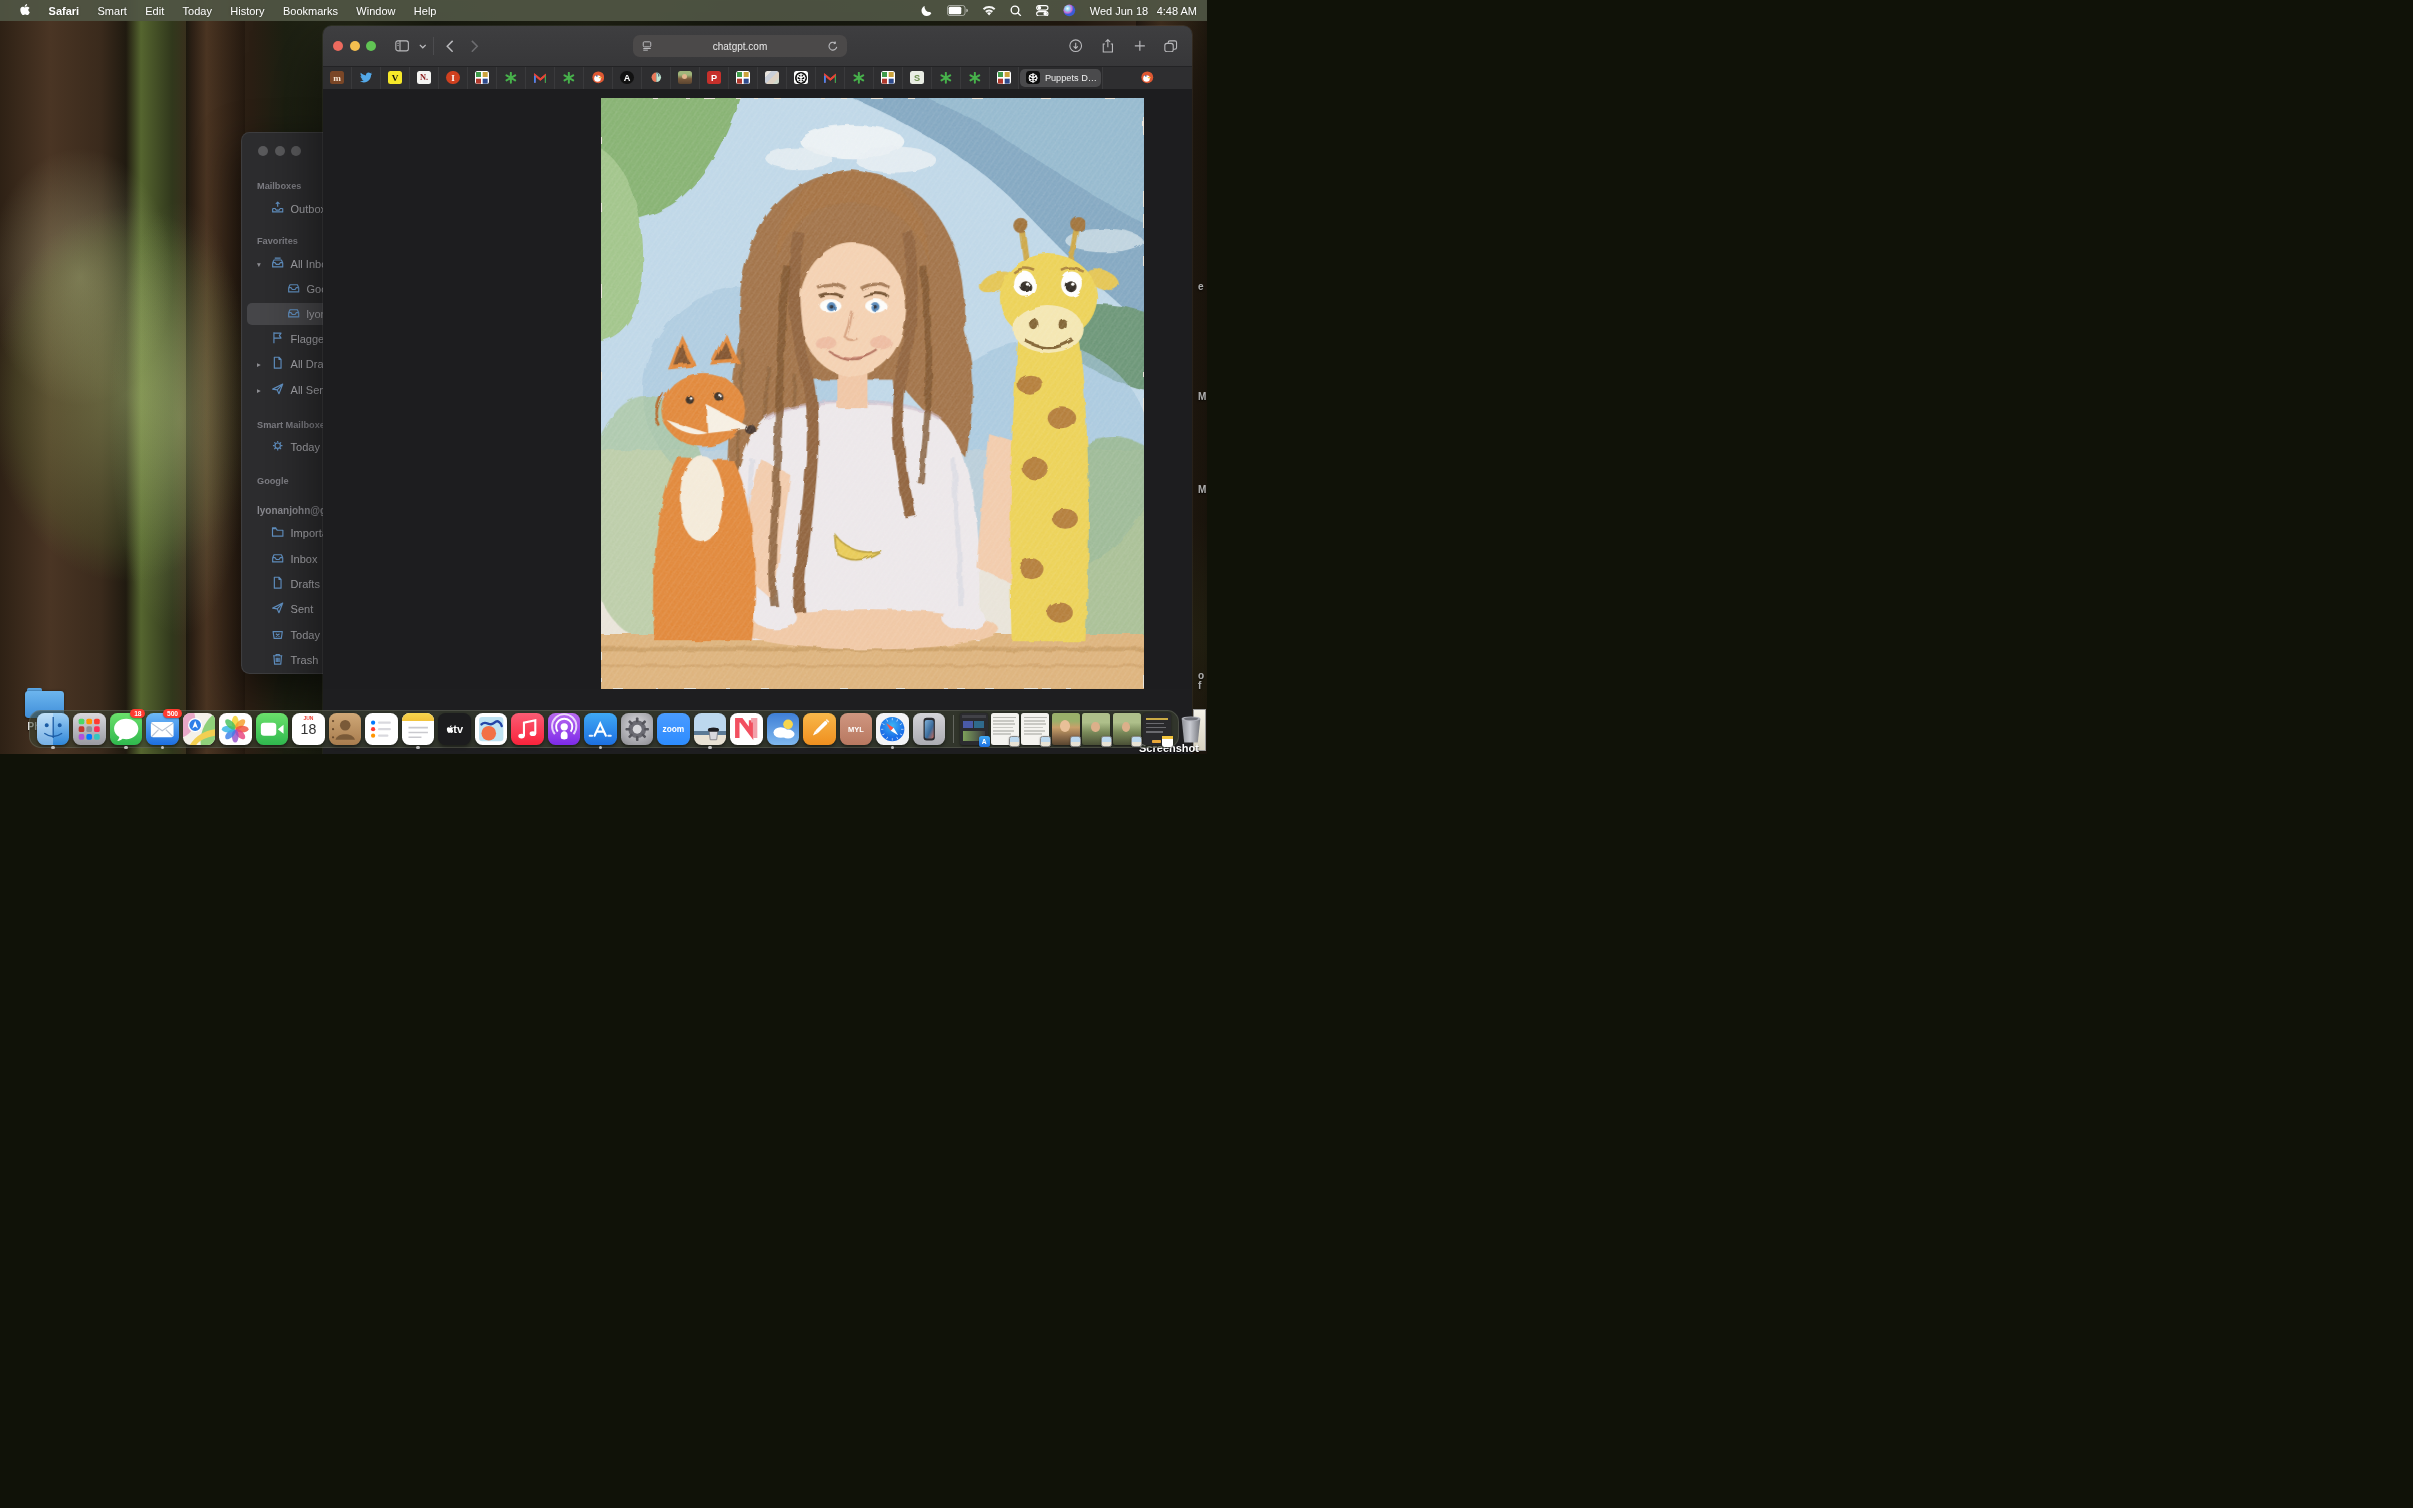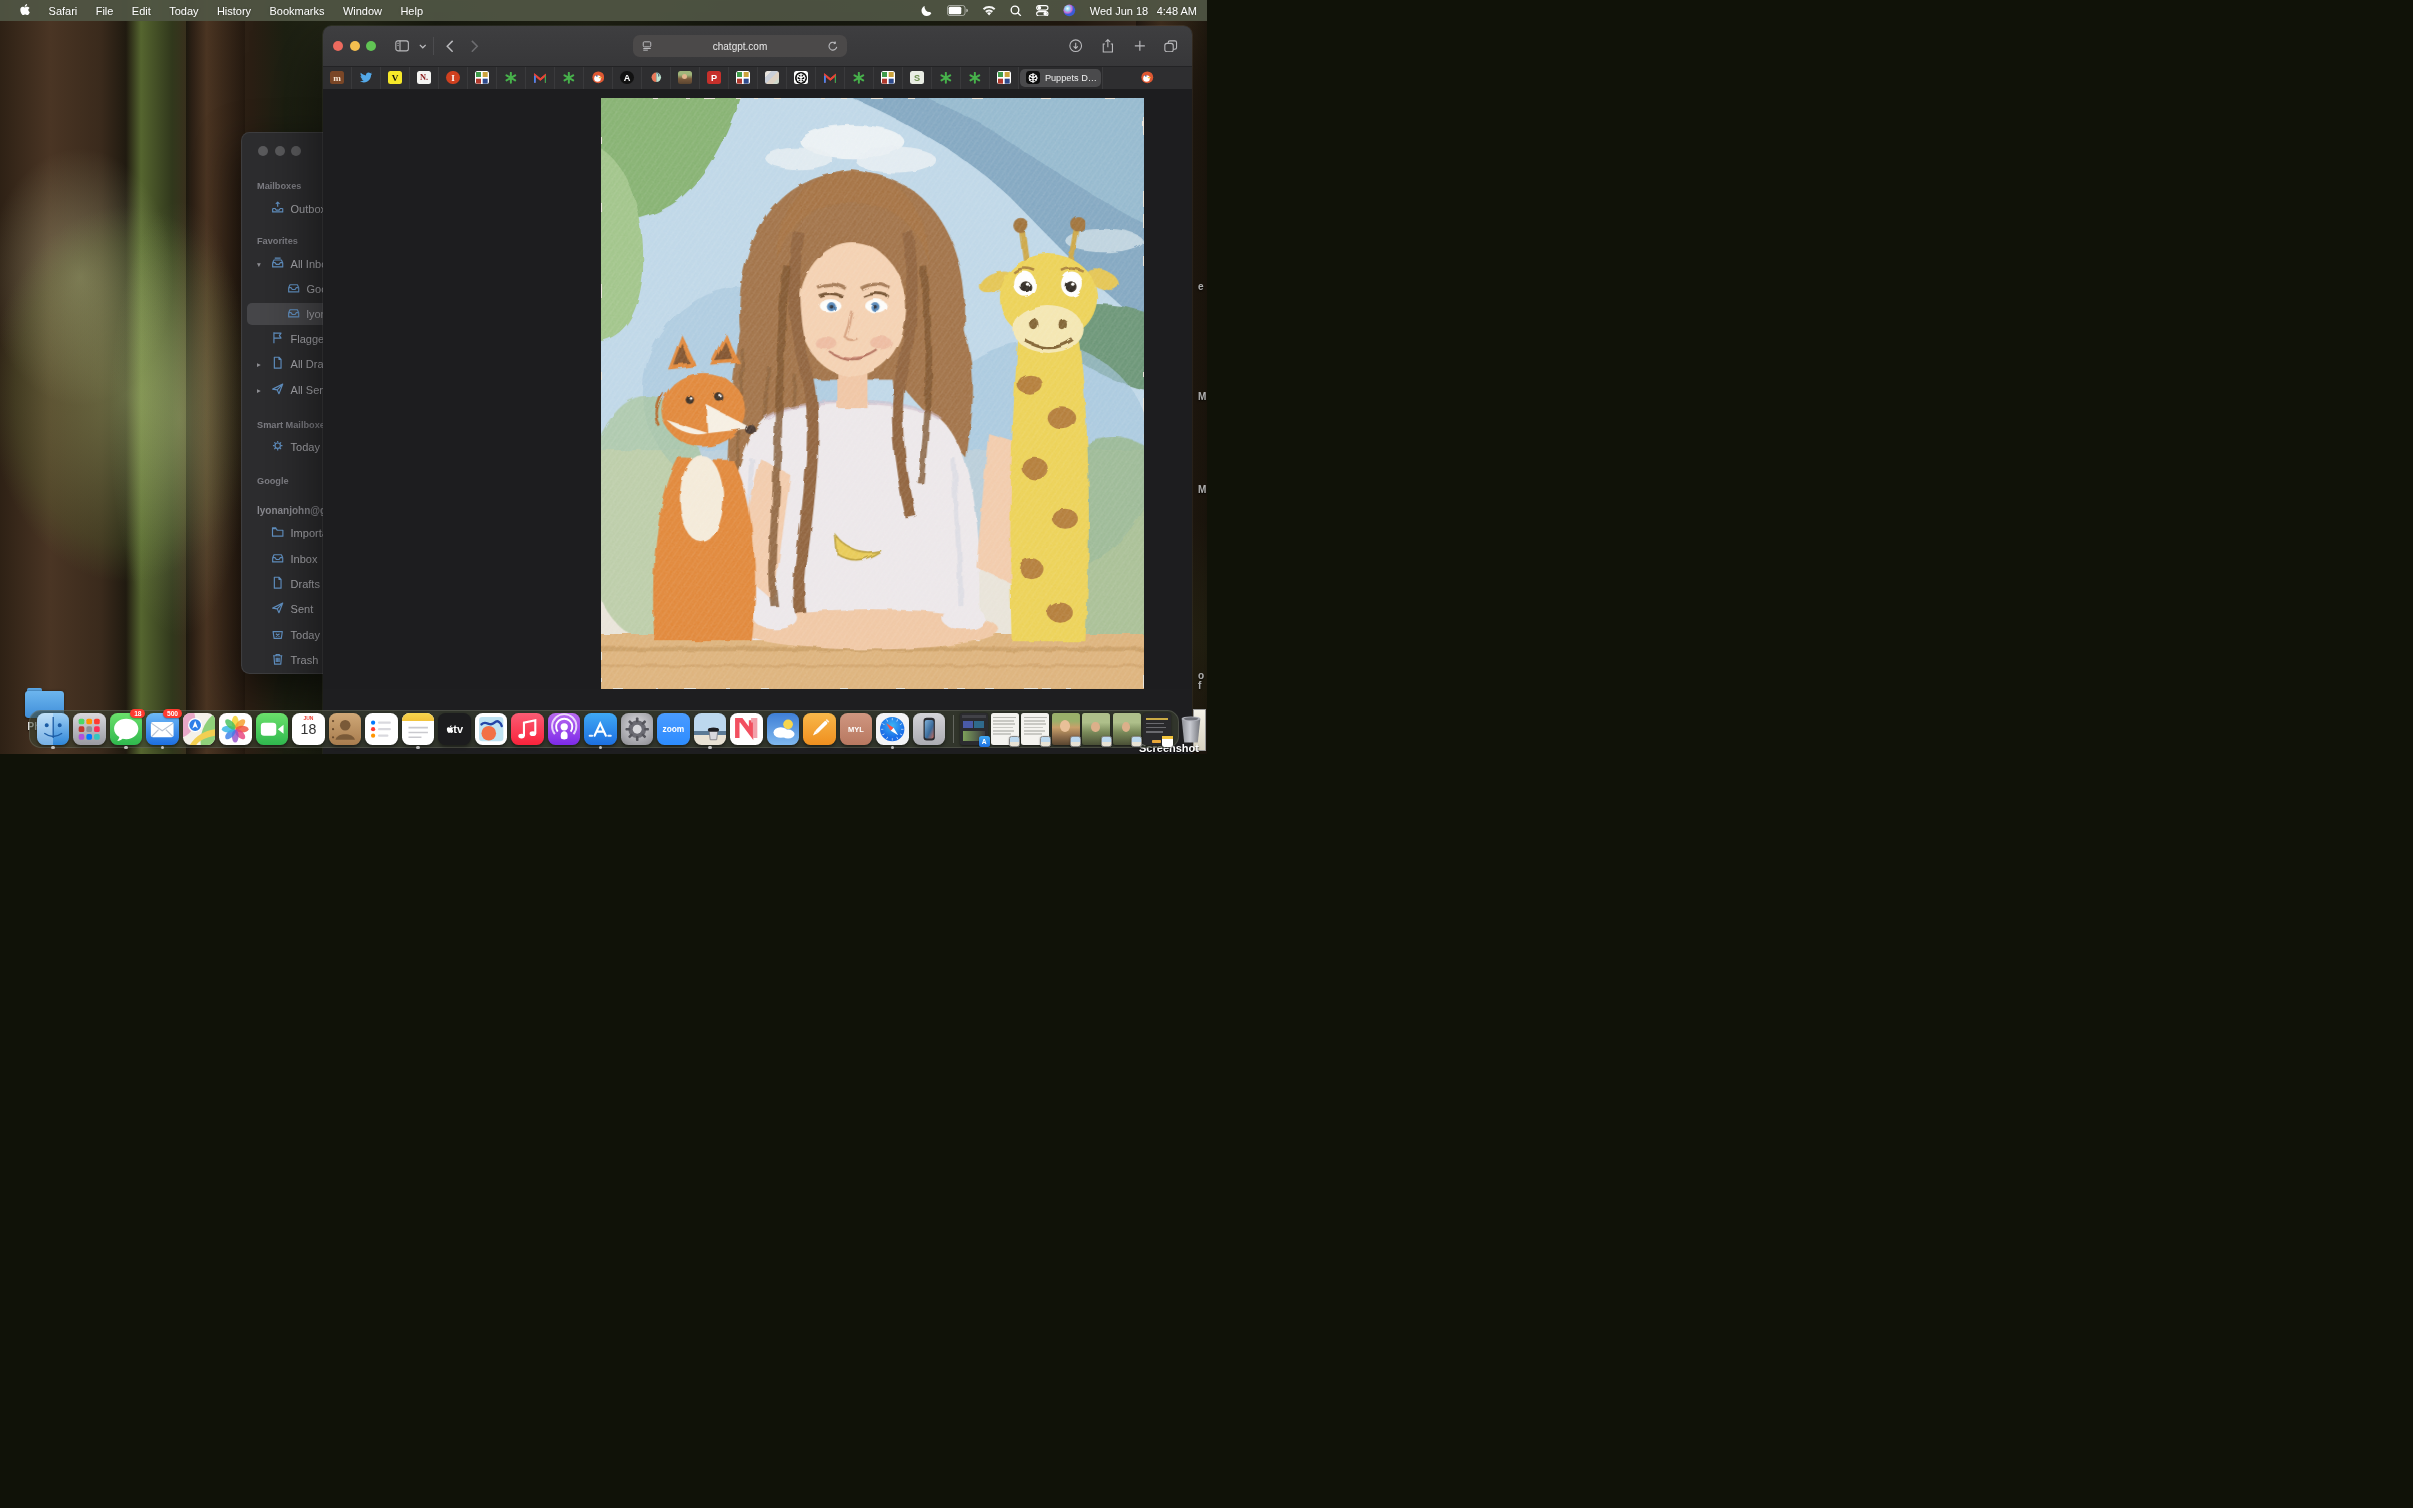--- a/index.html
+++ b/index.html
@@ -23,21 +23,21 @@
   }
   #desktop .trunk { position:absolute; top:0; bottom:0; background:linear-gradient(90deg, rgba(0,0,0,.5), rgba(90,62,40,.55) 35%, rgba(30,20,12,.6)); }
   #desktop .haze { position:absolute; left:109px; top:201px; width:142px; height:436px;
     background:radial-gradient(closest-side, rgba(205,220,150,.30), transparent); }
 
   
   #menubar { position:absolute; left:0; top:0; width:1207px; height:21px;
     background:rgba(80,86,68,.92); display:flex; align-items:center; color:#fff; font-size:11px;
     padding:0 10px; z-index:60; text-shadow:0 0 2.5px rgba(0,0,0,.25); }
   #menubar .mi { padding:0 9.2px; }
-  #menubar .app { font-weight:normal; padding:0 9.2px; }
+  #menubar .app { font-weight:bold; padding:0 9.2px; }
   #menubar .right { margin-left:auto; display:flex; align-items:center; gap:14.2px; }
   #menubar svg { display:block; }
   #menubar .dt { display:flex; gap:8.4px; font-size:11px; }
 
   
   .desk-icon { position:absolute; width:59px; text-align:center; z-index:5; }
   .desk-icon .folder { width:39px; height:30px; margin:0 auto; position:relative; }
   .desk-icon .folder .back { position:absolute; inset:0; top:3.4px; border-radius:3.4px;
     background:linear-gradient(180deg,#6cb5ee,#3f8ed9); box-shadow:0 0.8px 2.5px rgba(0,0,0,.5); }
   .desk-icon .folder .tab { position:absolute; left:1.7px; top:0px; width:15px; height:6.7px; border-radius:1.7px 1.7px 0 0;
@@ -1009,21 +1009,21 @@
 <div id="window-sliver"></div>
 <div id="screenshot-label">Screenshot</div>
 
 <div id="menubar">
   <span class="mi">
     <svg width="11" height="12.6" viewBox="0 0 13 15" fill="#fff">
         <path d="M10.8 7.9c0-2 1.6-2.9 1.7-3-0.9-1.3-2.3-1.5-2.8-1.5-1.2-.1-2.3.7-2.9.7-.6 0-1.5-.7-2.5-.7C2.9 3.4 1.5 4.5 1.5 6.9c0 1.4.3 2.9 1.2 4.3.7 1 1.4 2 2.3 2 .9 0 1.3-.6 2.4-.6 1.1 0 1.4.6 2.4.6 1 0 1.7-1 2.3-2 .5-.8.7-1.6.7-1.6s-1.9-.8-2-3.7zM8.9 2.2c.5-.6.8-1.4.7-2.2-.7 0-1.6.5-2.1 1.1-.5.5-.9 1.4-.8 2.2.8.1 1.7-.4 2.2-1.1z"></path>
       </svg>
   </span>
   <span class="app">Safari</span>
-  <span id="menus"><span class="mi">File</span><span class="mi">Edit</span><span class="mi">Today</span><span class="mi">History</span><span class="mi">Bookmarks</span><span class="mi">Window</span><span class="mi">Help</span></span>
+  <span id="menus"><span class="mi">Smart</span><span class="mi">Edit</span><span class="mi">Today</span><span class="mi">History</span><span class="mi">Bookmarks</span><span class="mi">Window</span><span class="mi">Help</span></span>
   <span class="right">
     <svg width="12.6" height="12.6" viewBox="0 0 15 15" fill="#fff">
         <path d="M12.5 9.5A6 6 0 0 1 5.5 2.3 6.2 6.2 0 0 0 1.8 8a6.2 6.2 0 0 0 6.2 6.2c2.5 0 4.6-1.5 5.6-3.6-.4.1-.7.1-1.1-.1z"></path>
       </svg>
     <svg width="21" height="11" viewBox="0 0 25 13">
         <rect x="0.5" y="0.5" width="21" height="12" rx="3" fill="none" stroke="#fff" stroke-opacity=".6"></rect>
         <rect x="2" y="2" width="15" height="9" rx="1.8" fill="#fff"></rect>
         <path d="M23 4.5 v4 a2 2 0 0 0 0-4z" fill="#fff" fill-opacity=".6"></path>
       </svg>
     <svg width="14.2" height="11" viewBox="0 0 17 13" fill="#fff">

